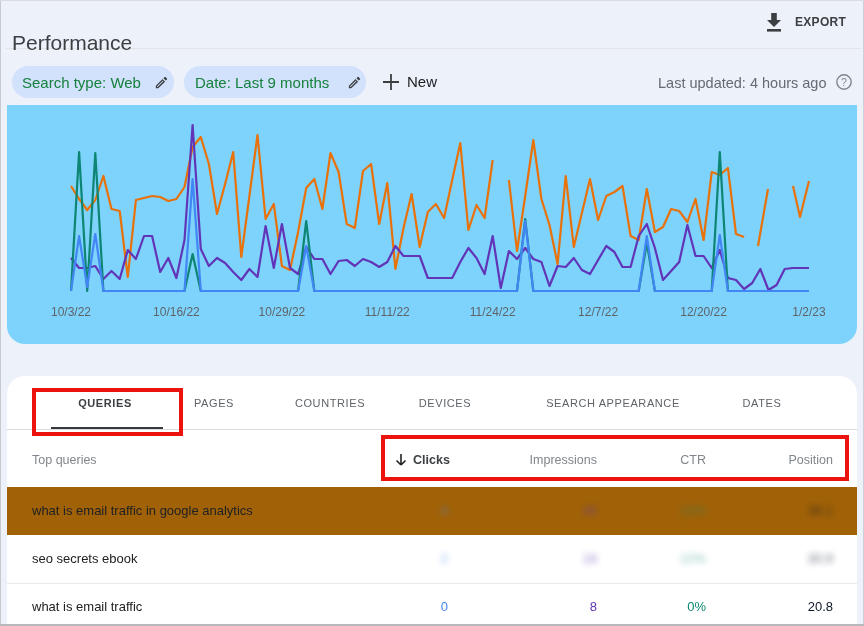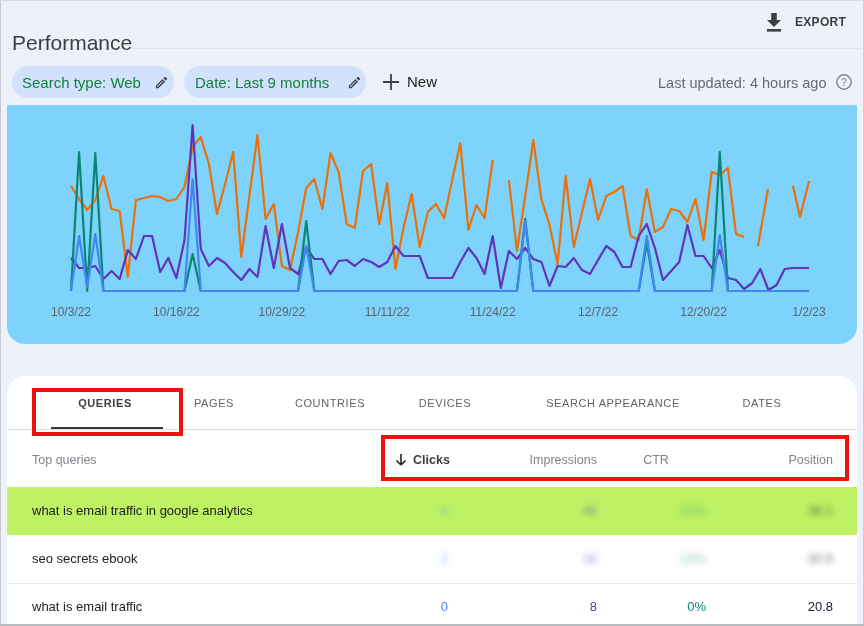--- a/index.html
+++ b/index.html
@@ -103,24 +103,24 @@
  <div class="tab" style="left:506px;width:200px;">SEARCH APPEARANCE</div>
  <div id="tabUnderline"></div>
  <div id="tabBorder"></div>
  <div id="thRow">
    <div class="th" style="left:25px;">Top queries</div>
    <svg style="position:absolute;left:388px;top:14px" width="12" height="14" viewBox="0 0 12 14">
         <path d="M6 1 V12 M6 12 L1.5 7.5 M6 12 L10.5 7.5" stroke="#202124" stroke-width="1.6" fill="none"></path>
       </svg>
    <div class="th" style="left:406px;color:#3c4043;font-weight:bold;text-align:right;">Clicks</div>
    <div class="th thr" style="left:470px;width:120px;">Impressions</div>
-   <div class="th thr" style="left:599px;width:100px;text-align:center;">CTR</div>
+   <div class="th thr" style="left:599px;width:100px;">CTR</div>
    <div class="th thr" style="left:726px;width:100px;">Position</div>
  </div>
- <div class="row" style="top:111px;height:48px;background:#bef264;">
+ <div class="row" style="top:111px;height:48px;background:#a16207;">
    <div class="q" style="top:15.5px;">what is email traffic in google analytics</div>
    <div class="val c1 blur" style="left:381px;top:15.5px;">4</div>
    <div class="val c2 blur" style="left:530px;top:15.5px;">46</div>
    <div class="val c3 blur" style="left:639px;top:15.5px;">10%</div>
    <div class="val c4 blur" style="left:766px;top:15.5px;">38.1</div>
  </div>
  <div class="row" style="top:159px;border-bottom:1px solid #e8eaed;">
    <div class="q">seo secrets ebook</div>
    <div class="val c1 blur" style="left:381px;">2</div>
    <div class="val c2 blur" style="left:530px;">18</div>

